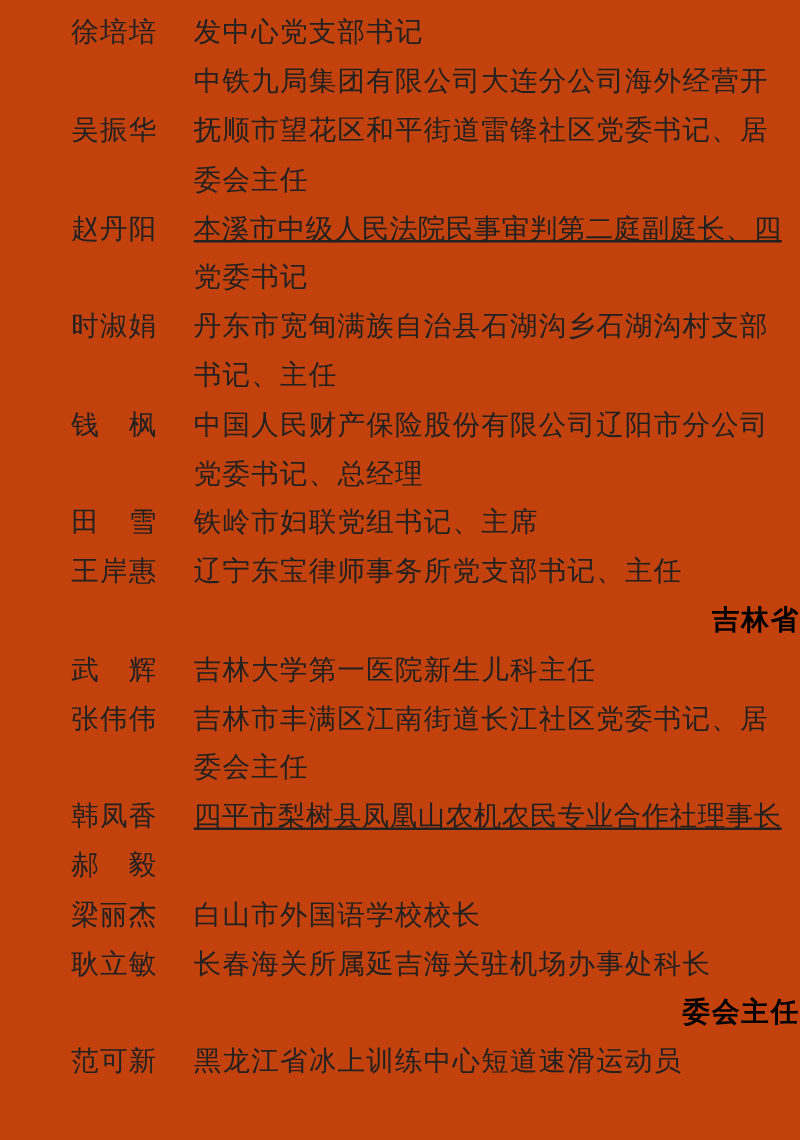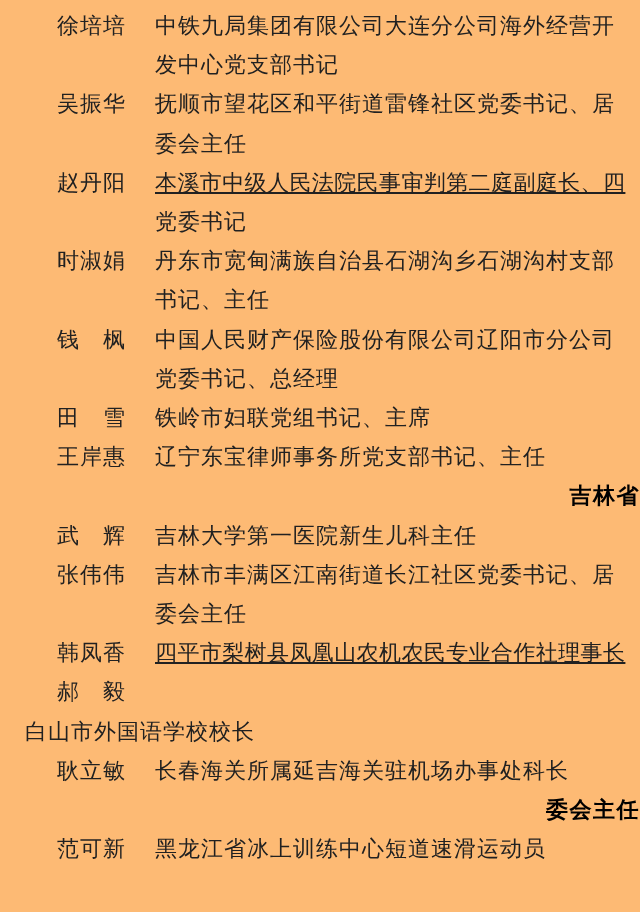--- a/index.html
+++ b/index.html
@@ -10,21 +10,21 @@
   body {
     width: 640px;
     height: 912px;
     overflow: hidden;
   }
   .doc {
     box-sizing: border-box;
     width: 640px;
     height: 912px;
     padding-top: 6px;
-    background: #fdba74;
+    background: #c2410c;
     color: #212121;
     font-family: "Liberation Serif", serif;
     font-size: 22px;
   }
   .section-header {
     margin-left: 10px;
     line-height: 39.2px;
     font-family: "Liberation Sans", sans-serif;
     font-weight: 700;
     color: #000000;
@@ -57,22 +57,22 @@
     text-decoration: underline;
   }
 </style>
 </head>
 <body>
 
 <div class="doc" id="doc-root">
     <div class="entry">
       <div class="entry-name">徐培培</div>
       <div class="entry-title">
+        <div class="title-line">发中心党支部书记</div>
         <div class="title-line">中铁九局集团有限公司大连分公司海外经营开</div>
-        <div class="title-line">发中心党支部书记</div>
       </div>
     </div>
     <div class="entry">
       <div class="entry-name">吴振华</div>
       <div class="entry-title">
         <div class="title-line">抚顺市望花区和平街道雷锋社区党委书记、居</div>
         <div class="title-line">委会主任</div>
       </div>
     </div>
     <div class="entry">
@@ -125,20 +125,21 @@
     <div class="entry">
       <div class="entry-name">韩凤香</div>
       <div class="entry-title">
         <div class="title-line tight">四平市梨树县凤凰山农机农民专业合作社理事长</div>
       </div>
     </div>
     <div class="entry">
       <div class="entry-name">郝　毅</div>
     </div>
     <div class="entry">
+      <div class="entry-name">梁丽杰</div>
       <div class="entry-title">
         <div class="title-line">白山市外国语学校校长</div>
       </div>
     </div>
     <div class="entry">
       <div class="entry-name">耿立敏</div>
       <div class="entry-title">
         <div class="title-line">长春海关所属延吉海关驻机场办事处科长</div>
       </div>
     </div>

